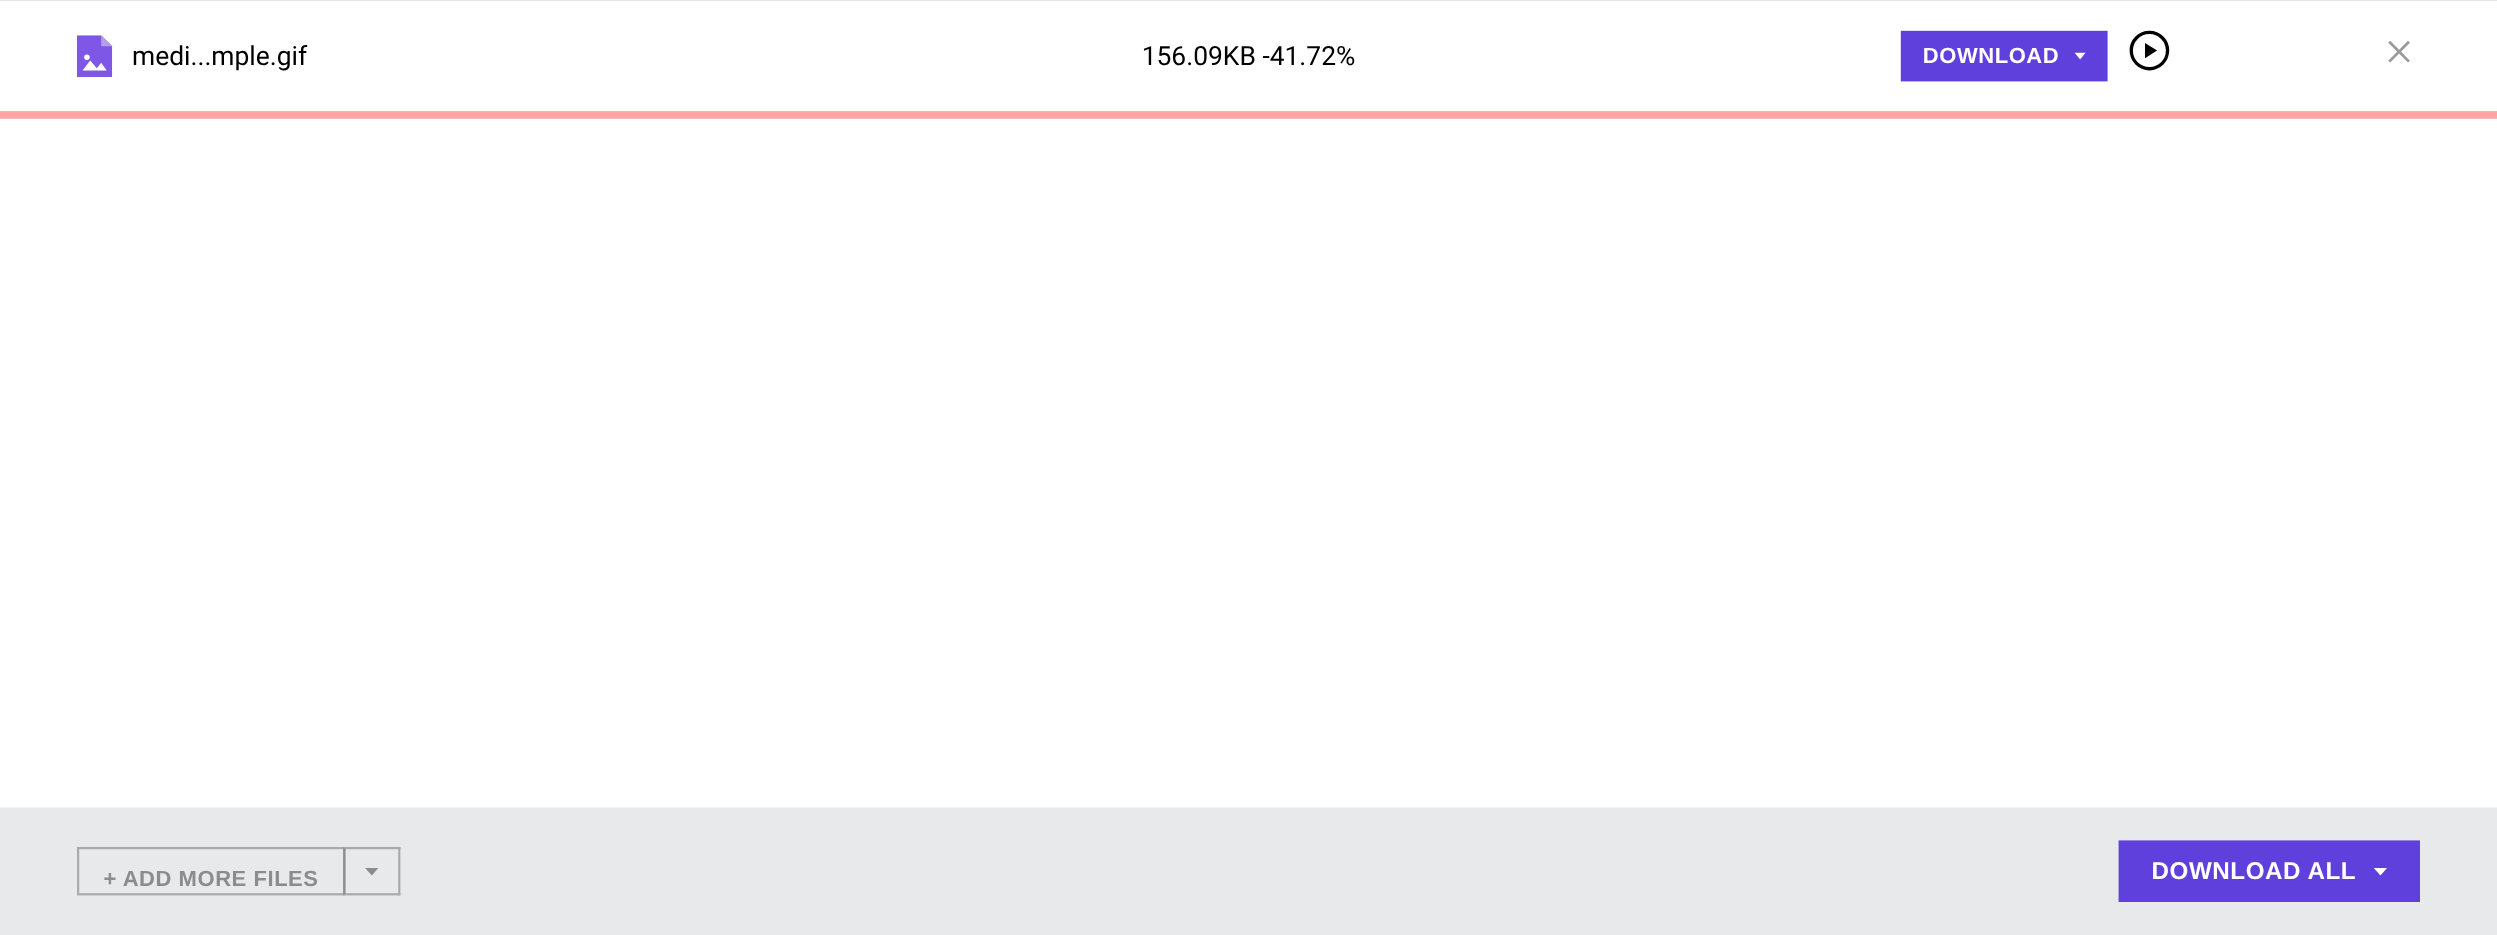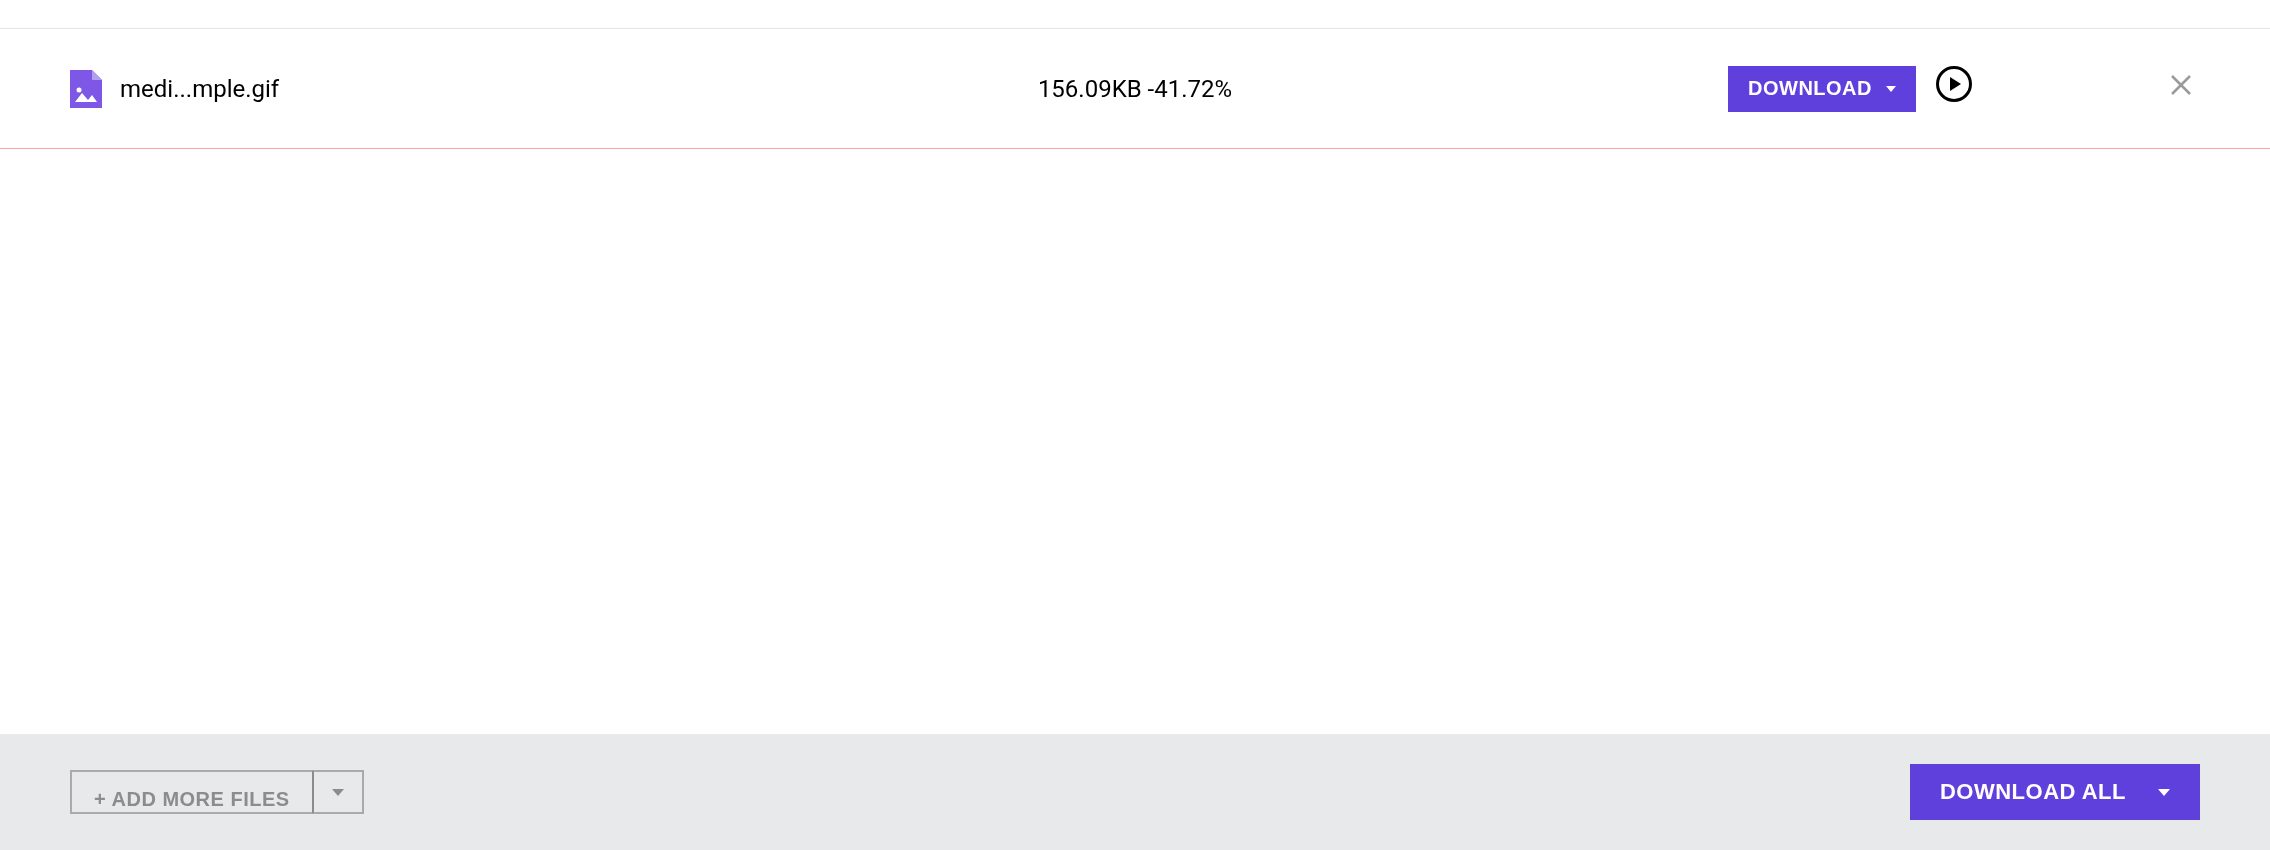--- a/index.html
+++ b/index.html
@@ -11,26 +11,25 @@
       font-family: -apple-system, BlinkMacSystemFont, "Segoe UI", Roboto, Helvetica, Arial, sans-serif;
       background: #ffffff;
       width: 2270px;
       height: 850px;
       overflow: hidden;
       position: relative;
     }
     .file-row {
       display: flex;
       align-items: center;
-      height: 121px;
+      height: 108px;
       border-top: 1px solid #e5e5e5;
-      border-bottom: 1px solid #fca5a5;
+      border-bottom: 7px solid #fca5a5;
       padding: 0 70px 0 70px;
       position: relative;
-      margin-top: 28px;
     }
     .file-icon {
       flex: 0 0 auto;
       margin-right: 18px;
     }
     .file-icon svg {
       display: block;
     }
     .file-name {
       font-size: 24px;
@@ -167,21 +166,21 @@
       border: none;
       color: #ffffff;
       font-size: 22px;
       font-weight: 800;
       letter-spacing: 0.5px;
       height: 56px;
       padding: 0 30px;
       cursor: pointer;
       display: flex;
       align-items: center;
-      gap: 32px;
+      gap: 16px;
     }
     .download-all-btn .caret {
       width: 0;
       height: 0;
       border-left: 6px solid transparent;
       border-right: 6px solid transparent;
       border-top: 7px solid #ffffff;
     }
   </style>
 </head>

